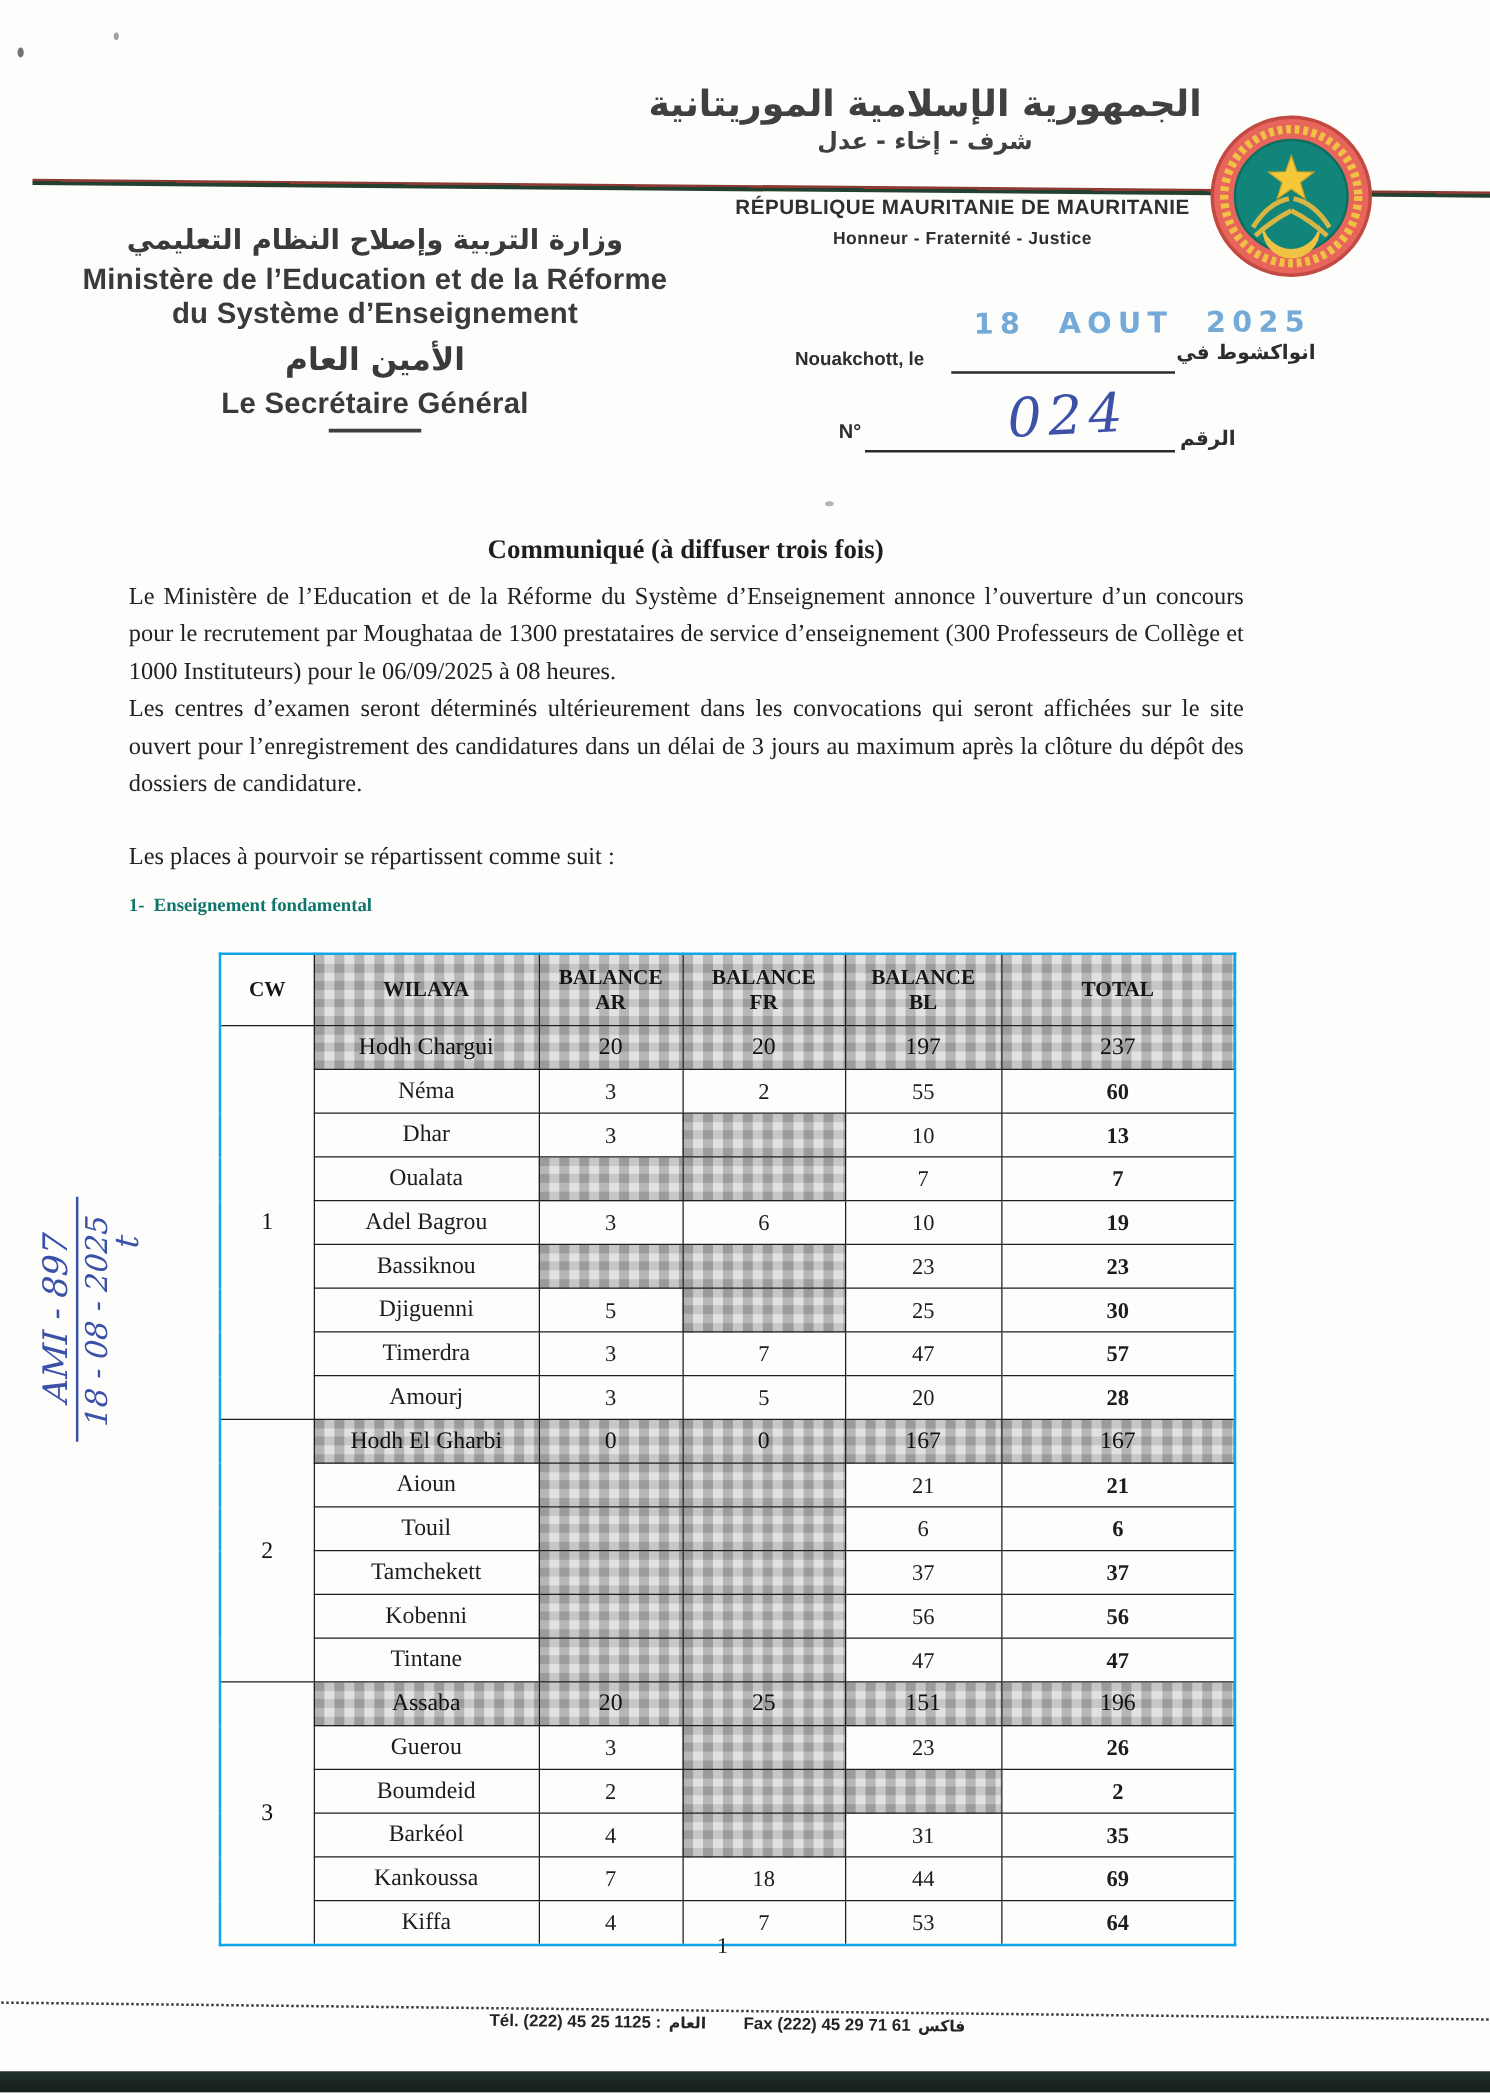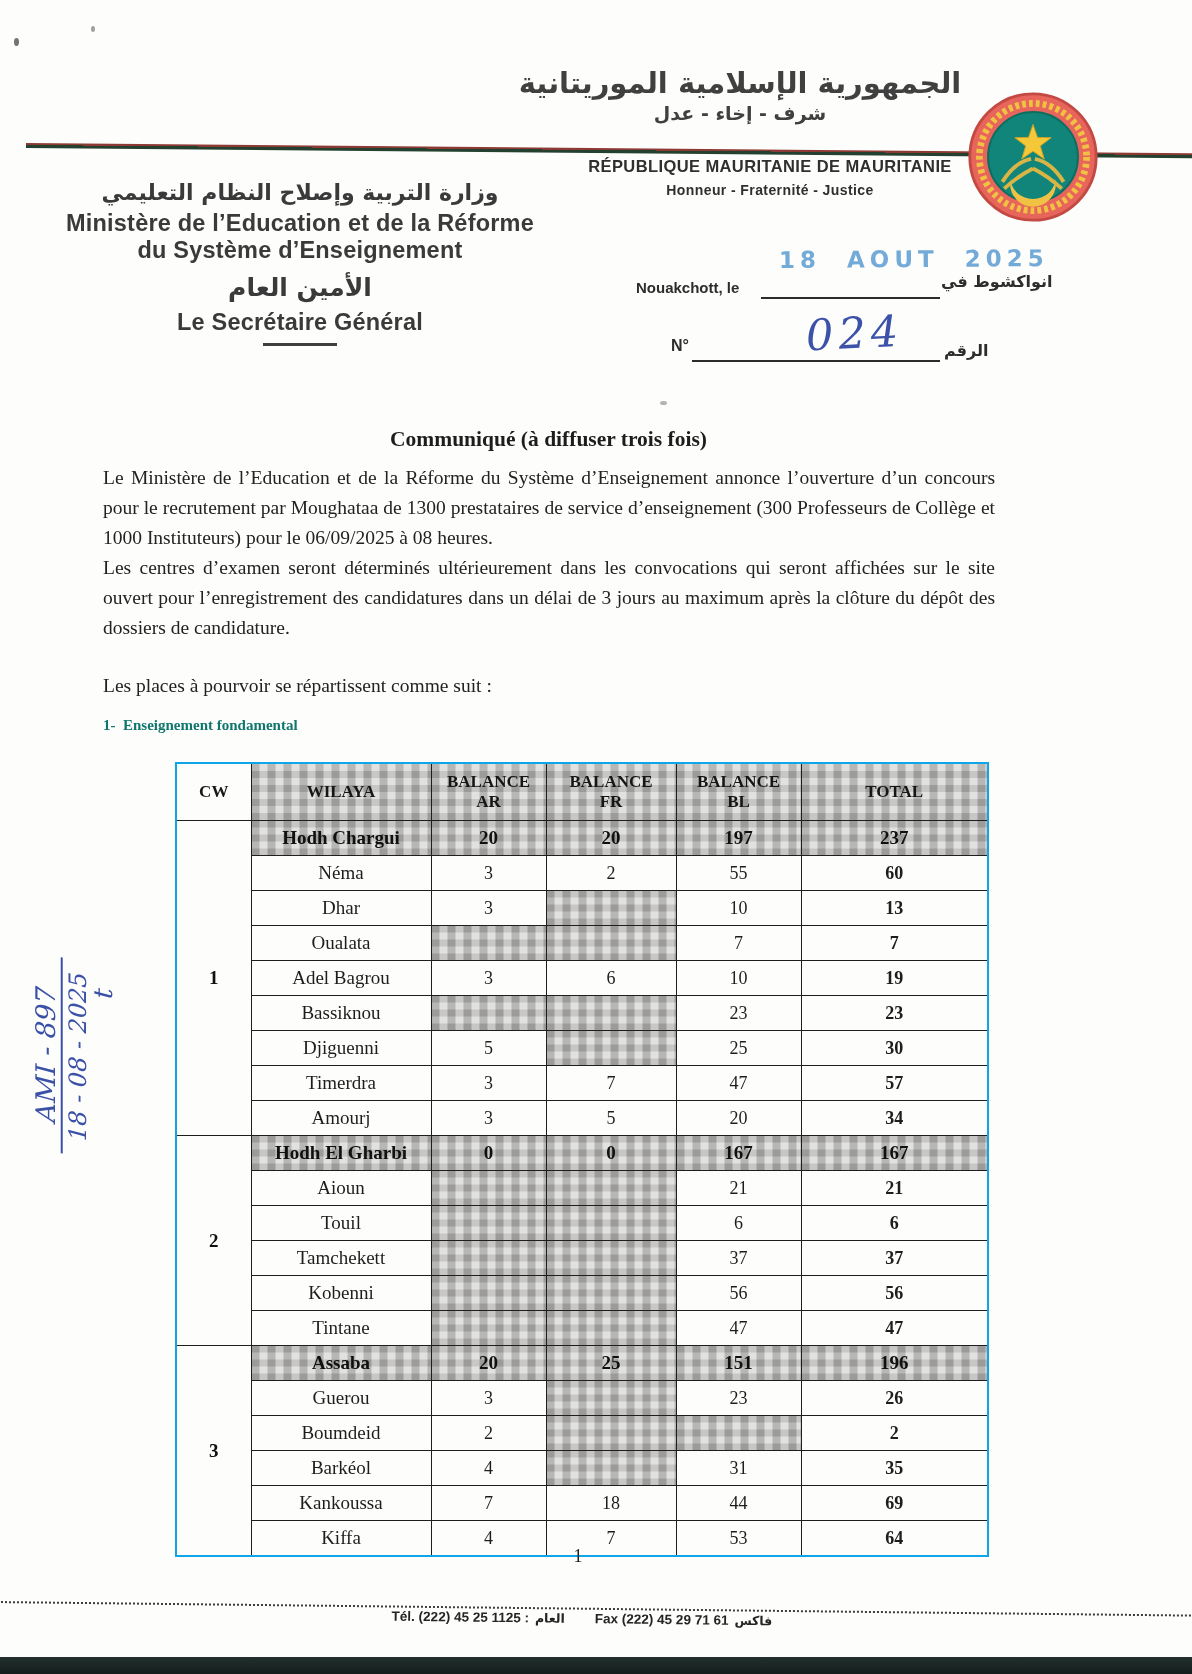--- a/index.html
+++ b/index.html
@@ -51,21 +51,21 @@
   .intro{left:103px;top:675px;font-size:19.5px;color:#222;}
   .section-h{left:103px;top:717px;font-weight:bold;font-size:15px;white-space:pre;color:#0f766e;}
   
   table.alloc{position:absolute;left:175px;top:762px;width:812px;border-collapse:collapse;table-layout:fixed;
               border:2px solid #0ea5e9;background:#fdfdfb;}
   .alloc th,.alloc td{border:1px solid #1e1e1e;text-align:center;vertical-align:middle;padding:0;}
   .alloc th{height:56px;font-size:17px;font-weight:bold;white-space:pre-line;line-height:1.2;color:#161616;}
   .alloc td{height:34px;font-size:18px;}
   .alloc td.name{font-size:19px;}
   .alloc td.cw{font-weight:bold;font-size:19px;}
-  .alloc tr.grp td{font-weight:bold;font-size:19px;color:#101010;}
+  .alloc tr.grp td{font-weight:normal;font-size:19px;color:#101010;}
   .alloc td.tot{font-weight:bold;}
   .sh{background-color:#cccbc9;
       background-image:repeating-linear-gradient(90deg,rgba(70,70,70,.22) 0 8px,rgba(255,255,255,.26) 8px 16px),
                        repeating-linear-gradient(0deg,rgba(70,70,70,.18) 0 7px,rgba(255,255,255,.22) 7px 14px);}
   
   .pagenum{left:548px;top:1546px;width:60px;text-align:center;font-size:18px;}
   .dotline{left:-6px;top:1601px;width:1260px;border-top:2.5px dotted #3c3c3c;transform:rotate(.65deg);transform-origin:left center;}
   .footer{left:102px;top:1611px;width:960px;text-align:center;font-family:"Liberation Sans",sans-serif;
           font-weight:bold;font-size:13.5px;color:#242424;transform:rotate(.7deg);}
   .footer span{margin:0 3px;}
@@ -221,21 +221,21 @@
           <td class="num">3</td>
           <td class="num">7</td>
           <td class="num">47</td>
           <td class="num tot">57</td>
         </tr>
         <tr>
           <td class="name">Amourj</td>
           <td class="num">3</td>
           <td class="num">5</td>
           <td class="num">20</td>
-          <td class="num tot">34</td>
+          <td class="num tot">28</td>
         </tr>
         <tr class="grp">
           <td rowspan="6" class="cw">2</td>
           <td class="name sh">Hodh El Gharbi</td>
           <td class="num sh">0</td>
           <td class="num sh">0</td>
           <td class="num sh">167</td>
           <td class="num tot sh">167</td>
         </tr>
         <tr>

